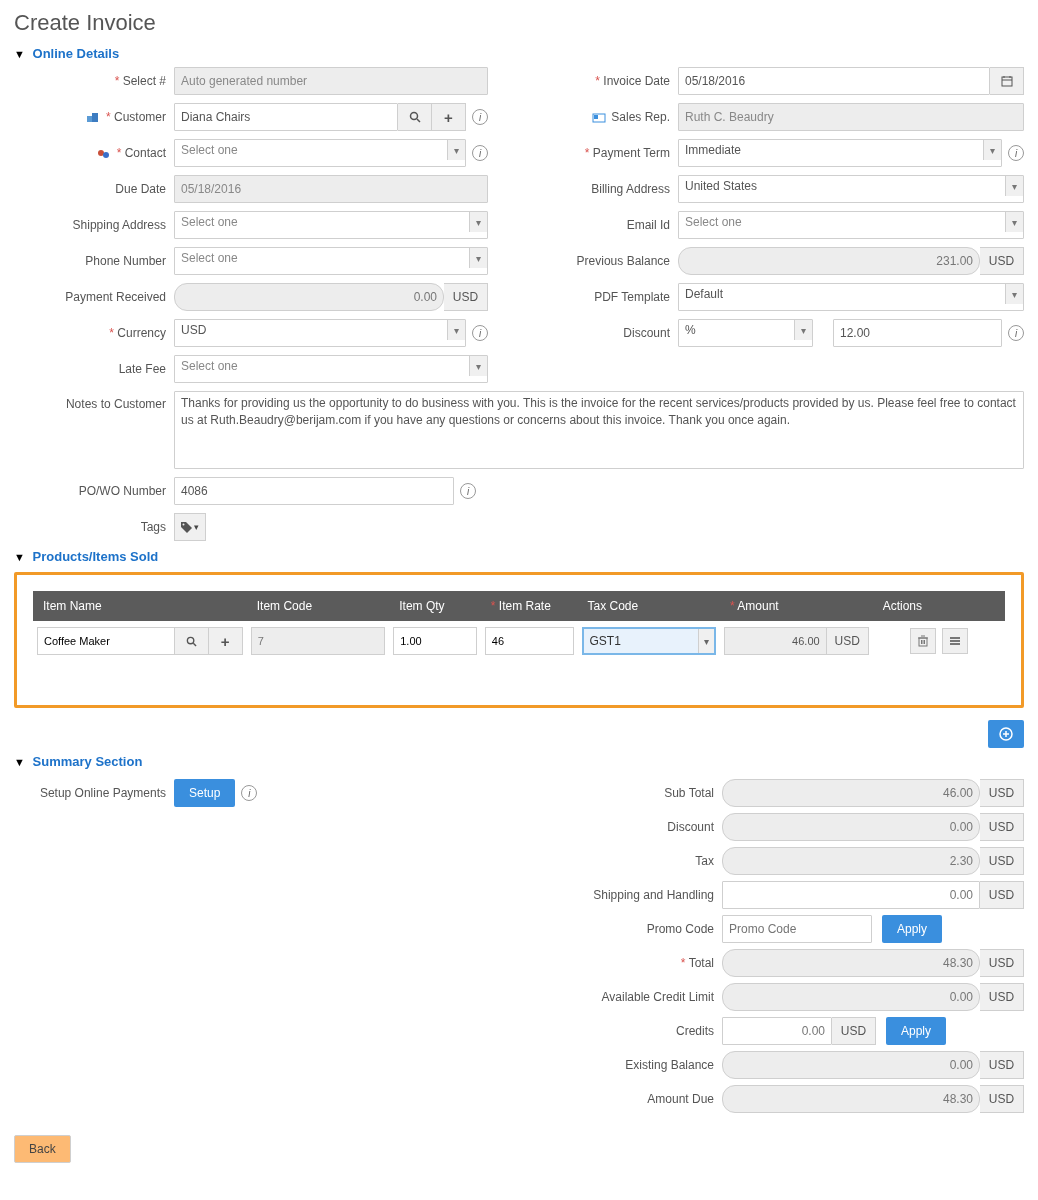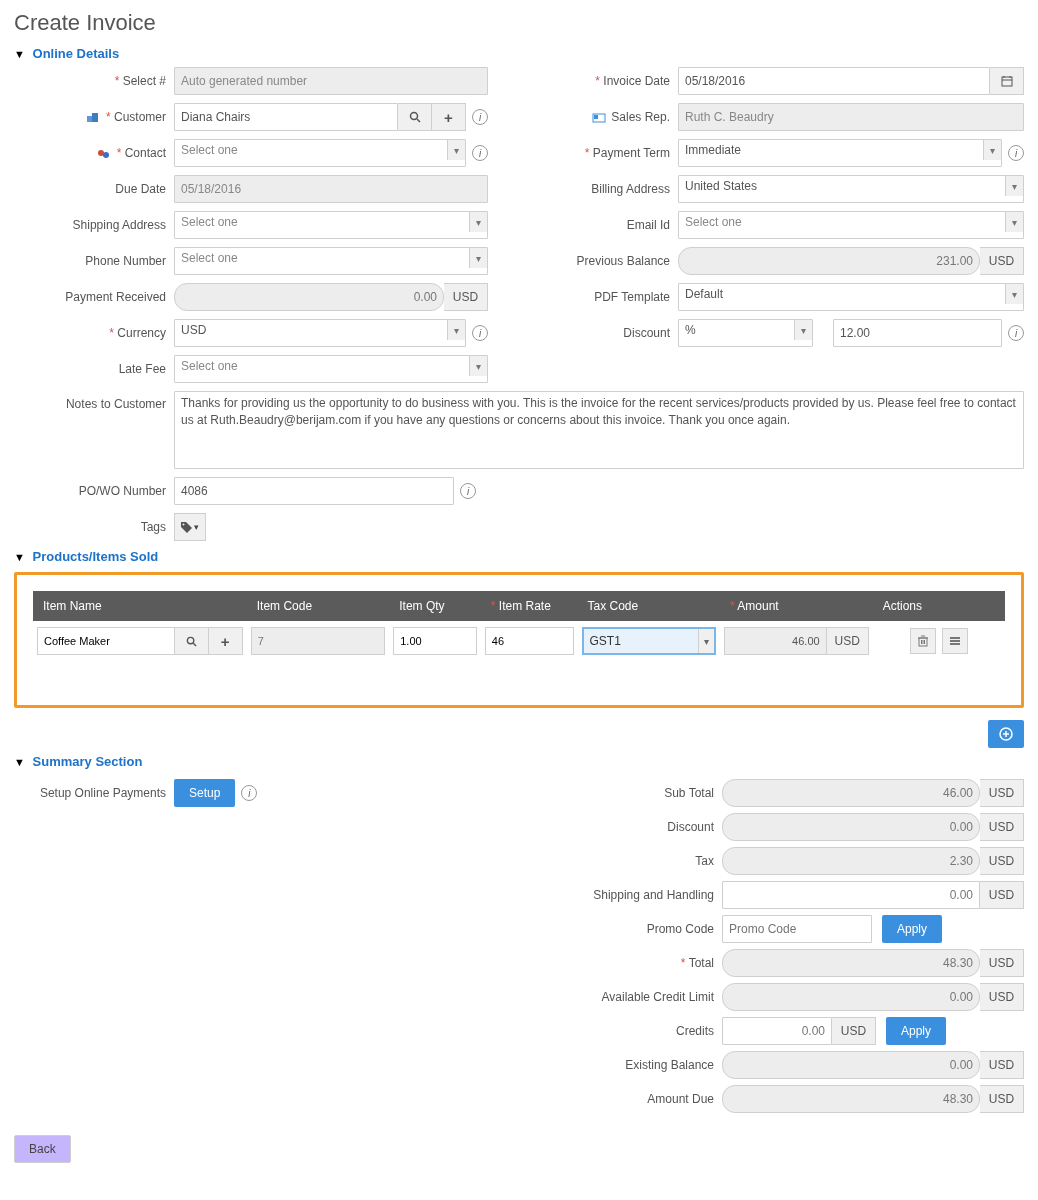--- a/index.html
+++ b/index.html
@@ -118,21 +118,21 @@
   .srow { display:flex; align-items:center; margin-bottom:6px; justify-content:flex-end; }
   .slabel { width:150px; text-align:right; padding-right:8px; color:#555;}
   .svalue { display:flex; }
   .svalue .finput { width:258px; }
   .btn {
     display:inline-flex; align-items:center; justify-content:center;
     height:28px; padding:0 14px; font-size:12px; border-radius:2px;
     cursor:pointer; border:1px solid transparent;
   }
   .btn-blue { background:#3a8fde; color:#fff; }
-  .btn-gray { background:#c4b5fd; color:#444; border-color:#cfcfcf;}
+  .btn-gray { background:#fdba74; color:#444; border-color:#cfcfcf;}
   .btn-link { color:#1d72c9; text-decoration:underline; cursor:pointer;}
   .footer-actions {
     display:flex; justify-content:space-between; align-items:center;
     margin-top:16px;
   }
   .footer-actions .right { display:flex; align-items:center; gap:8px;}
   .highlight-btn { outline:3px solid #f29a28; }
   .tag-btn {
     border:1px solid #cfcfcf; background:#f0f0f0; height:28px; min-width:30px;
     display:flex; align-items:center; justify-content:center; gap:2px; cursor:pointer; color:#444; padding:0 6px;

